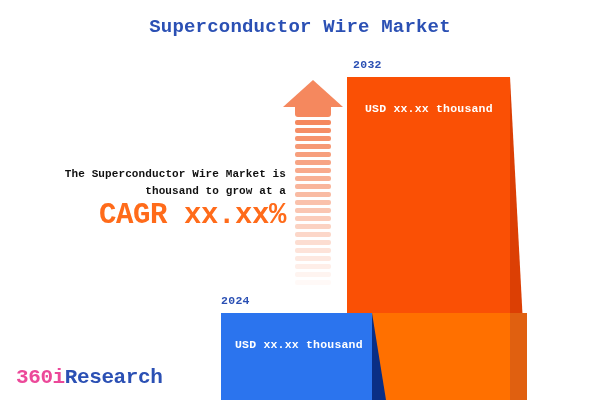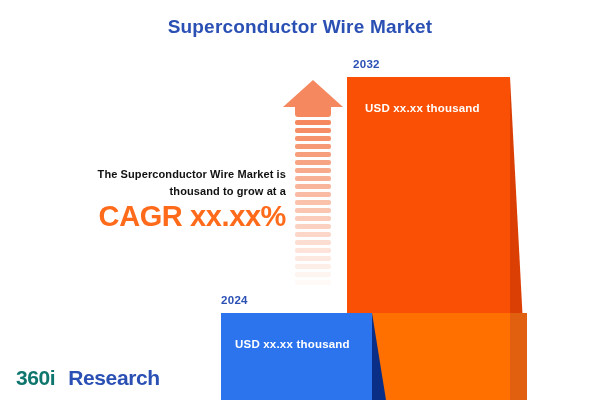--- a/index.html
+++ b/index.html
@@ -12,20 +12,21 @@
     background: #ffffff;
     font-family: "Liberation Sans", sans-serif;
     overflow: hidden;
   }
   #canvas {
     position: relative;
     width: 600px;
     height: 400px;
     background: #ffffff;
     overflow: hidden;
+    font-family: Liberation Mono, monospace;
   }
 
   
   #chart-title {
     position: absolute;
     left: 0;
     top: 16px;
     width: 600px;
     text-align: center;
     font-size: 19px;
@@ -163,22 +164,22 @@
   
   #brand-logo {
     position: absolute;
     left: 16px;
     top: 366px;
     font-size: 21px;
     font-weight: bold;
     letter-spacing: -0.4px;
     white-space: nowrap;
   }
-  #logo-mark { color: #0f766e; }
-  #logo-word { color: #2b50b4; margin-left: 13px; }
+  #logo-mark { color: #ec4899; }
+  #logo-word { color: #2b50b4; }
 </style>
 </head>
 <body>
 
 <div id="canvas">
 
   <div id="chart-title">Superconductor Wire Market</div>
 
   <div id="caption-block">
     <div id="caption-line">The Superconductor Wire Market is</div>

